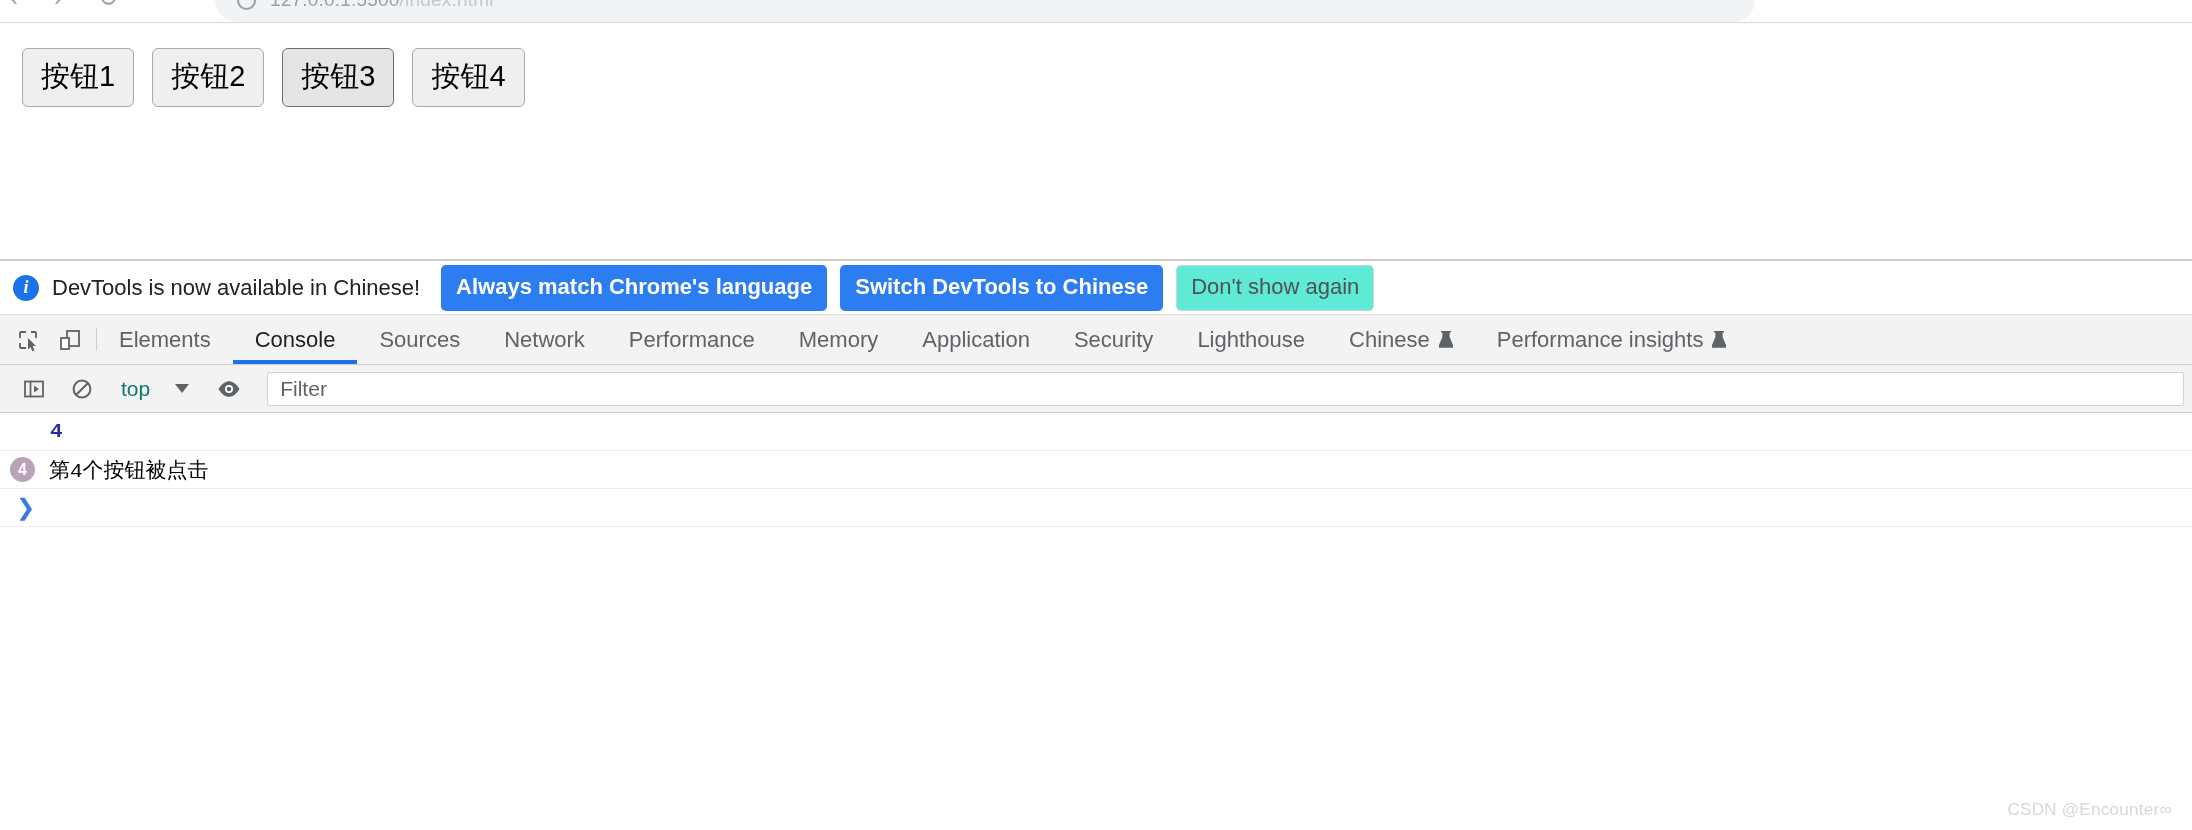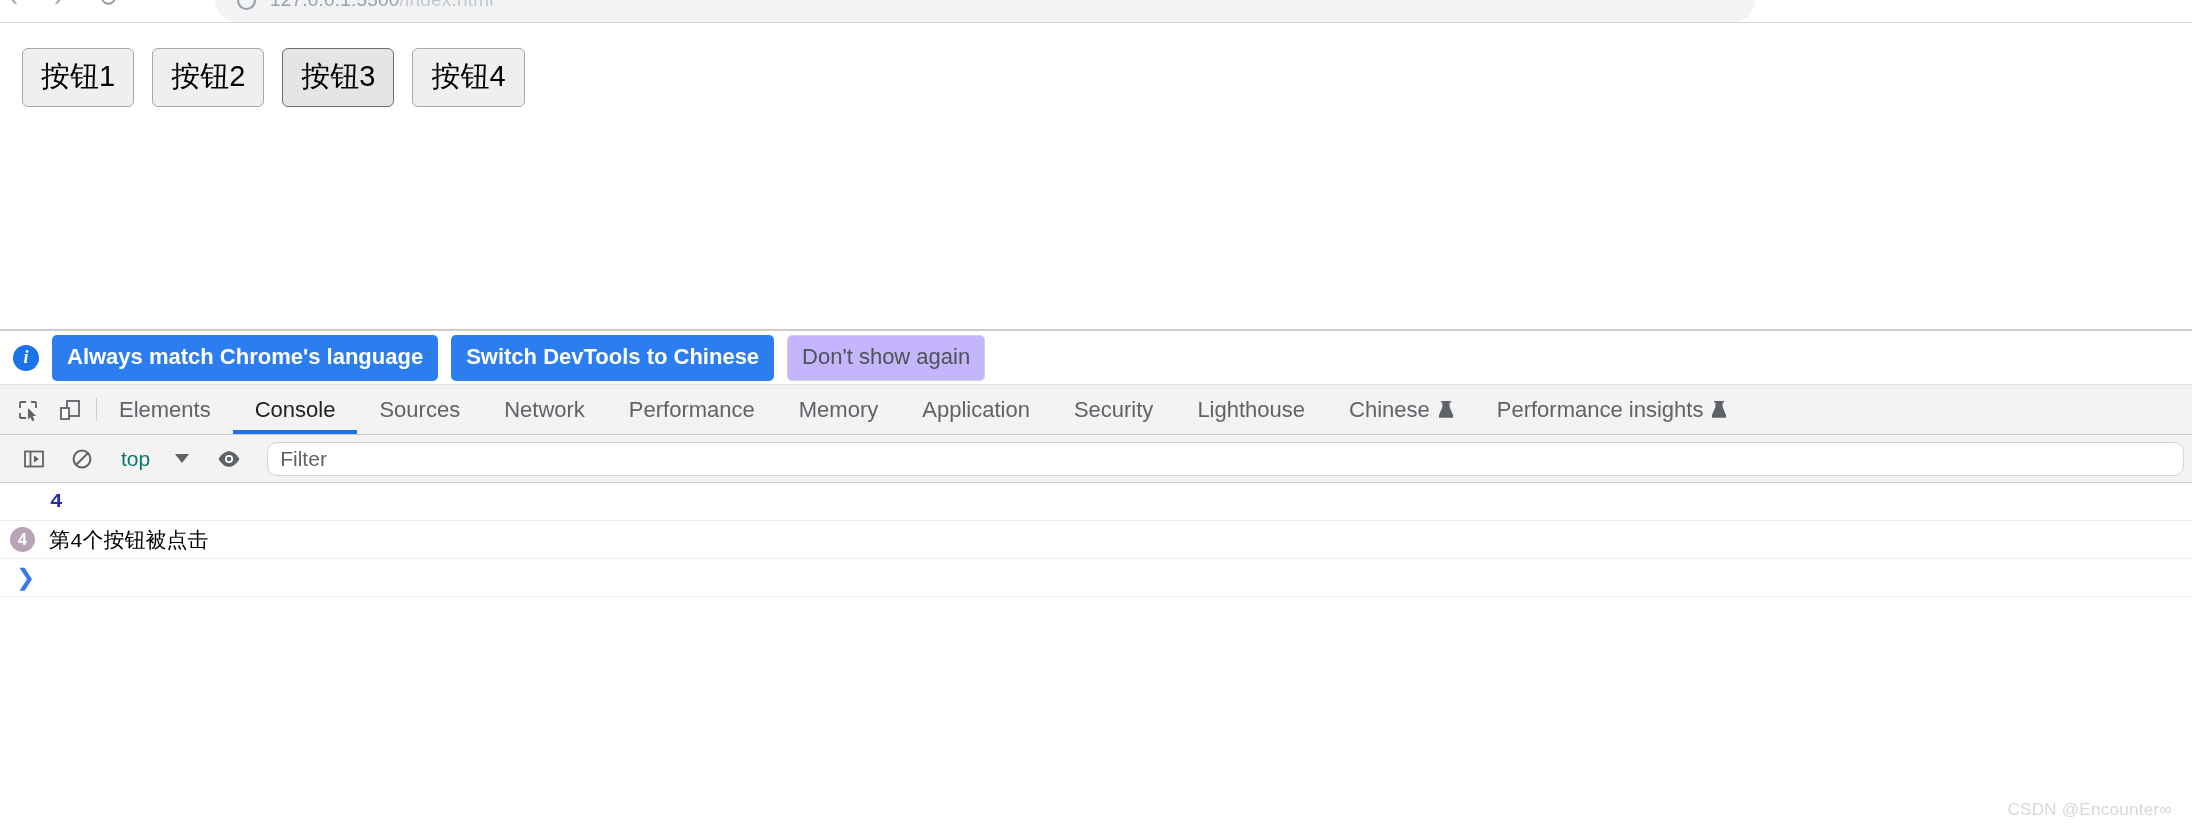--- a/index.html
+++ b/index.html
@@ -57,21 +57,21 @@
   }
   .chrome-url .host { color: #9aa0a6; }
   #chrome-bottom-border {
     height: 1px;
     background: #d6d6d6;
     width: 100%;
   }
 
   
   #page-viewport {
-    height: 306px;
+    height: 236px;
     background: #ffffff;
     padding: 25px 0 0 22px;
   }
   .btn-row { display: flex; gap: 18px; }
   .page-btn {
     font-family: "Liberation Sans", "DejaVu Sans", sans-serif;
     font-size: 29px;
     line-height: 1;
     padding: 13px 18px 15px;
     background: #efefef;
@@ -131,21 +131,21 @@
     white-space: nowrap;
     cursor: pointer;
     border: 1px solid transparent;
   }
   .banner-btn.primary {
     background: #2c7df0;
     color: #ffffff;
     font-weight: bold;
   }
   .banner-btn.secondary {
-    background: #c4b5fd;
+    background: #5eead4;
     color: #4e5256;
     border: 1px solid #d0d3d6;
   }
 
   
   #devtools-tabbar {
     display: flex;
     align-items: stretch;
     height: 50px;
     background: #f3f3f3;
@@ -200,21 +200,21 @@
     border-left: 7px solid transparent;
     border-right: 7px solid transparent;
     border-top: 9px solid #5f6368;
   }
   .filter-wrap { flex: 1; padding: 0 8px 0 12px; }
   .filter-input {
     width: 100%;
     height: 34px;
     background: #ffffff;
     border: 1px solid #d2d3d4;
-    border-radius: 10px;
+    border-radius: 2px;
     font-family: "Liberation Sans", "DejaVu Sans", sans-serif;
     font-size: 21px;
     color: #3c4043;
     padding: 0 12px;
     outline: none;
   }
   .filter-input::placeholder { color: #5f6368; }
 
   
   #console-body {
@@ -292,20 +292,21 @@
     <button class="page-btn">按钮4</button>
   </div>
 </div>
 
 <div id="page-devtools-divider"></div>
 
 <div id="devtools">
 
   <div id="devtools-banner">
     <span class="info-icon">i</span>
+    <span id="banner-text">DevTools is now available in Chinese!</span>
     <button class="banner-btn primary">Always match Chrome's language</button>
     <button class="banner-btn primary">Switch DevTools to Chinese</button>
     <button class="banner-btn secondary">Don't show again</button>
   </div>
 
   <div id="devtools-tabbar">
     <div class="tool-icon-group">
       <span class="tool-icon">
         <svg width="24" height="24" viewBox="0 0 24 24">
           <path d="M4 4 h6 M4 4 v6 M20 4 h-5 M20 4 v6 M4 20 h6 M4 20 v-5" fill="none" stroke="#5f6368" stroke-width="1.8"></path>

